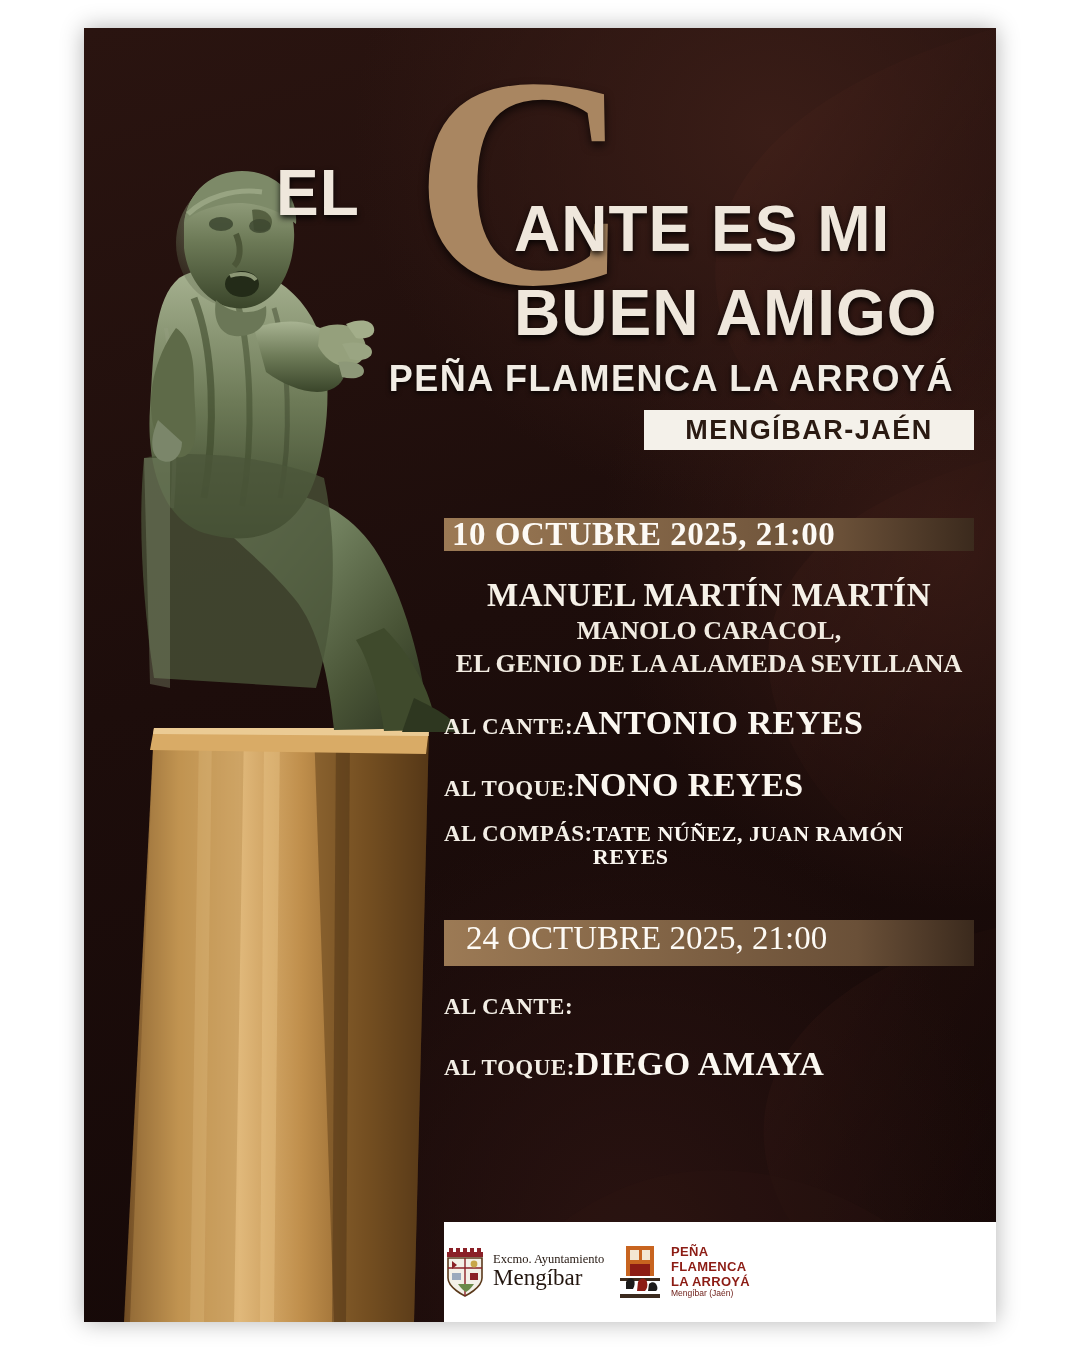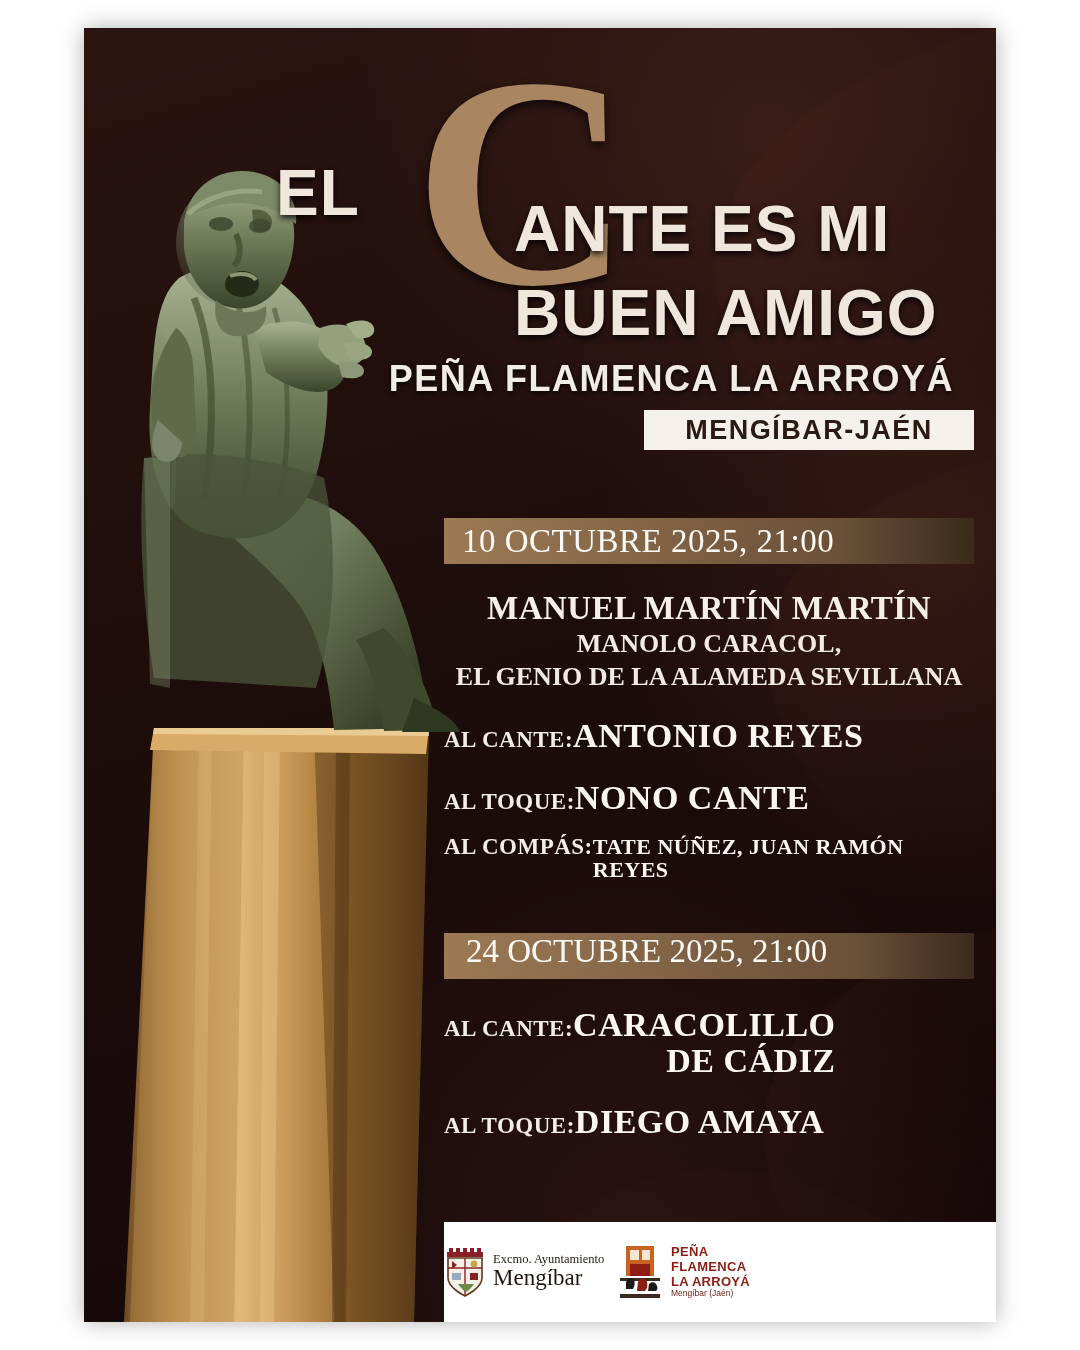--- a/index.html
+++ b/index.html
@@ -148,26 +148,27 @@
   
   .program {
     position: absolute;
     left: 360px;
     top: 490px;
     width: 530px;
   }
 
   .date-bar {
     position: relative;
-    height: 46px;
+    height: 33px;
     background: linear-gradient(90deg, #9c7a55 0%, #6a5038 75%, #3b2a1d 100%);
     display: flex;
     align-items: center;
-    padding-left: 18px;
+    padding-left: 8px;
     margin-bottom: 26px;
+    font-weight: bold;
   }
   .date-bar span {
     font-family: "Liberation Serif", serif;
     font-size: 33px;
     color: #fdfaf5;
     letter-spacing: 0.5px;
   }
 
   .artist-main {
     text-align: center;
@@ -422,37 +423,33 @@
       <div class="artist-main">MANUEL MARTÍN MARTÍN</div>
       <div class="artist-sub">MANOLO CARACOL,</div>
       <div class="artist-sub">EL GENIO DE LA ALAMEDA SEVILLANA</div>
 
       <div class="role-row">
         <span class="role-label">AL CANTE:</span>
         <span class="role-name">ANTONIO REYES</span>
       </div>
       <div class="role-row">
         <span class="role-label">AL TOQUE:</span>
-        <span class="role-name">NONO CANTE</span>
+        <span class="role-name">NONO REYES</span>
       </div>
       <div class="role-row tight">
         <span class="role-label">AL COMPÁS:</span>
         <span class="role-name small">TATE NÚÑEZ, JUAN RAMÓN REYES</span>
       </div>
 
       <div class="section2">
         <div class="date-bar2">
           <span>24 OCTUBRE 2025, 21:00</span>
         </div>
         <div class="role-row">
           <span class="role-label">AL CANTE:</span>
-          <span class="role-name twoline">
-            <span>CARACOLILLO</span><br>
-            <span>DE CÁDIZ</span>
-          </span>
         </div>
         <div class="role-row">
           <span class="role-label">AL TOQUE:</span>
           <span class="role-name">DIEGO AMAYA</span>
         </div>
       </div>
     </div>
 
     <div class="footer">
 

